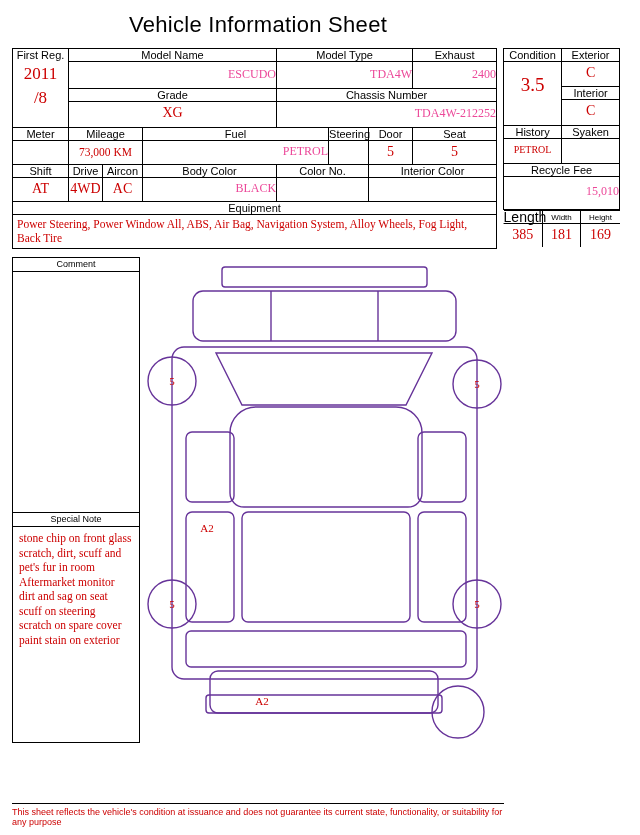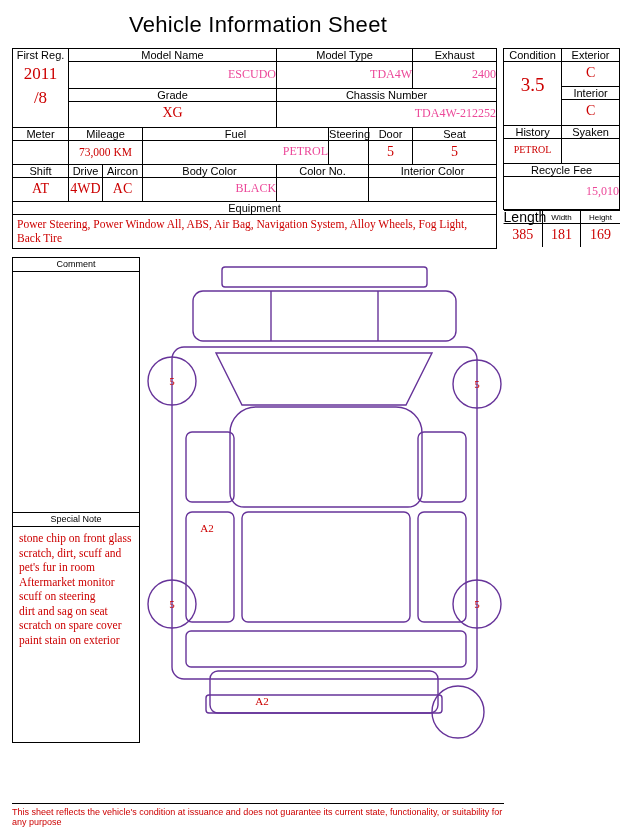--- a/index.html
+++ b/index.html
@@ -429,22 +429,22 @@
       <div class="box" id="comment-box">
         <div class="box-head">Comment</div>
         <div class="note-text"></div>
       </div>
       <div class="box" id="special-box">
         <div class="box-head">Special Note</div>
         <div class="note-text">
           <div class="note-line">stone chip on front glass</div>
           <div class="note-line">scratch, dirt, scuff and pet's fur in room</div>
           <div class="note-line">Aftermarket monitor</div>
+          <div class="note-line">dirt and sag on seat</div>
           <div class="note-line">scuff on steering</div>
-          <div class="note-line">dirt and sag on seat</div>
           <div class="note-line">scratch on spare cover</div>
           <div class="note-line">paint stain on exterior</div>
         </div>
       </div>
     </div>
 
     <div class="diagram">
       <svg width="358" height="490" viewBox="0 0 358 490" xmlns="http://www.w3.org/2000/svg">
         <g fill="none" stroke="#663399" stroke-width="1.4">
 

